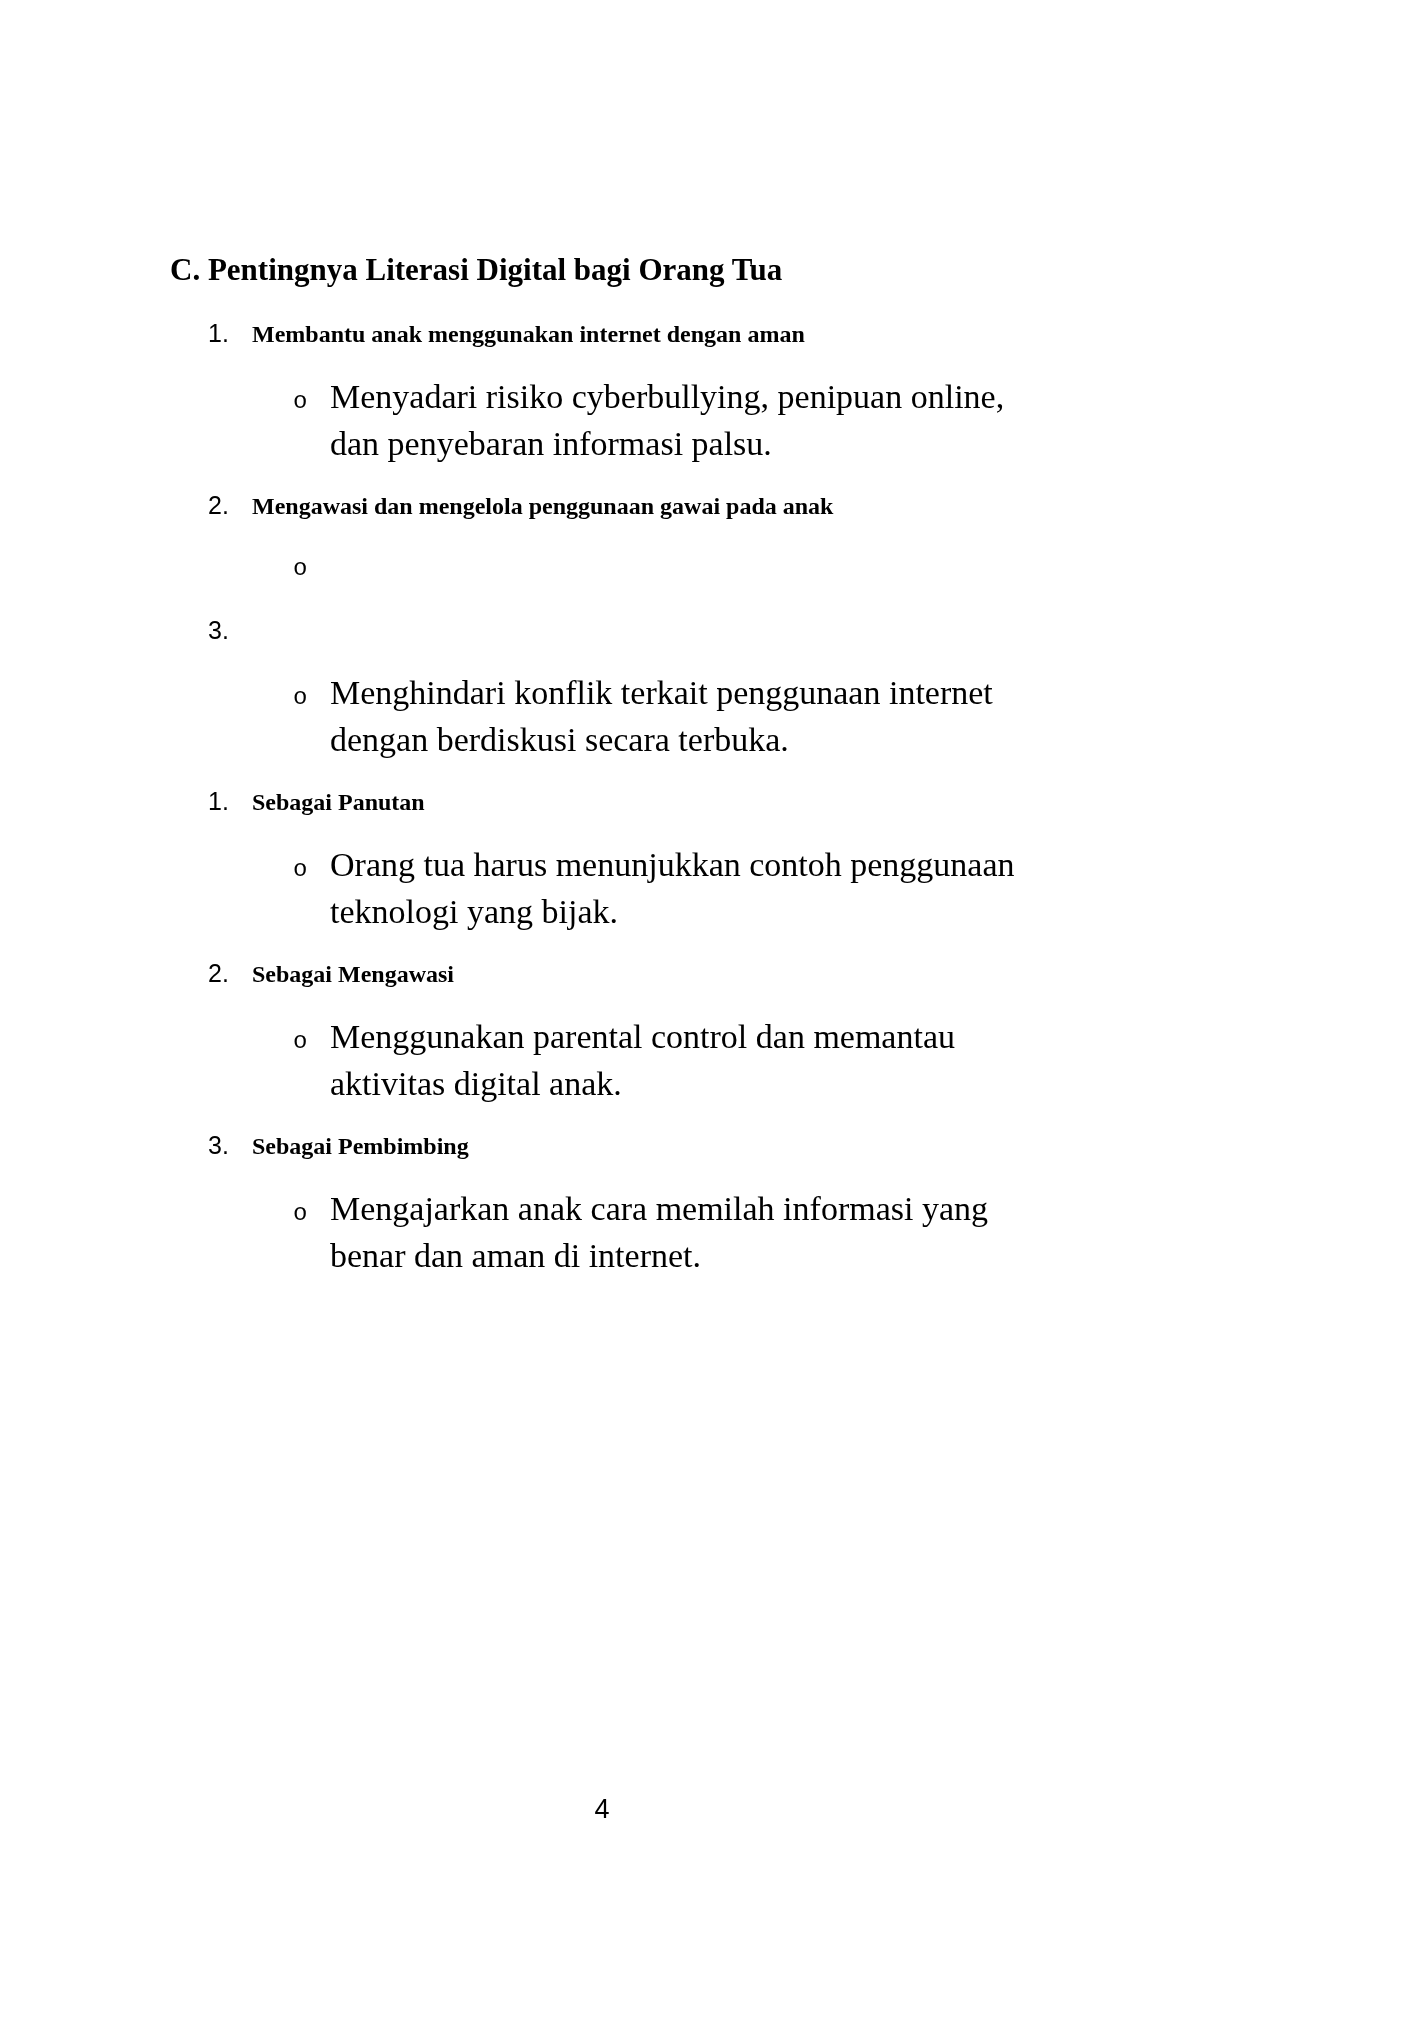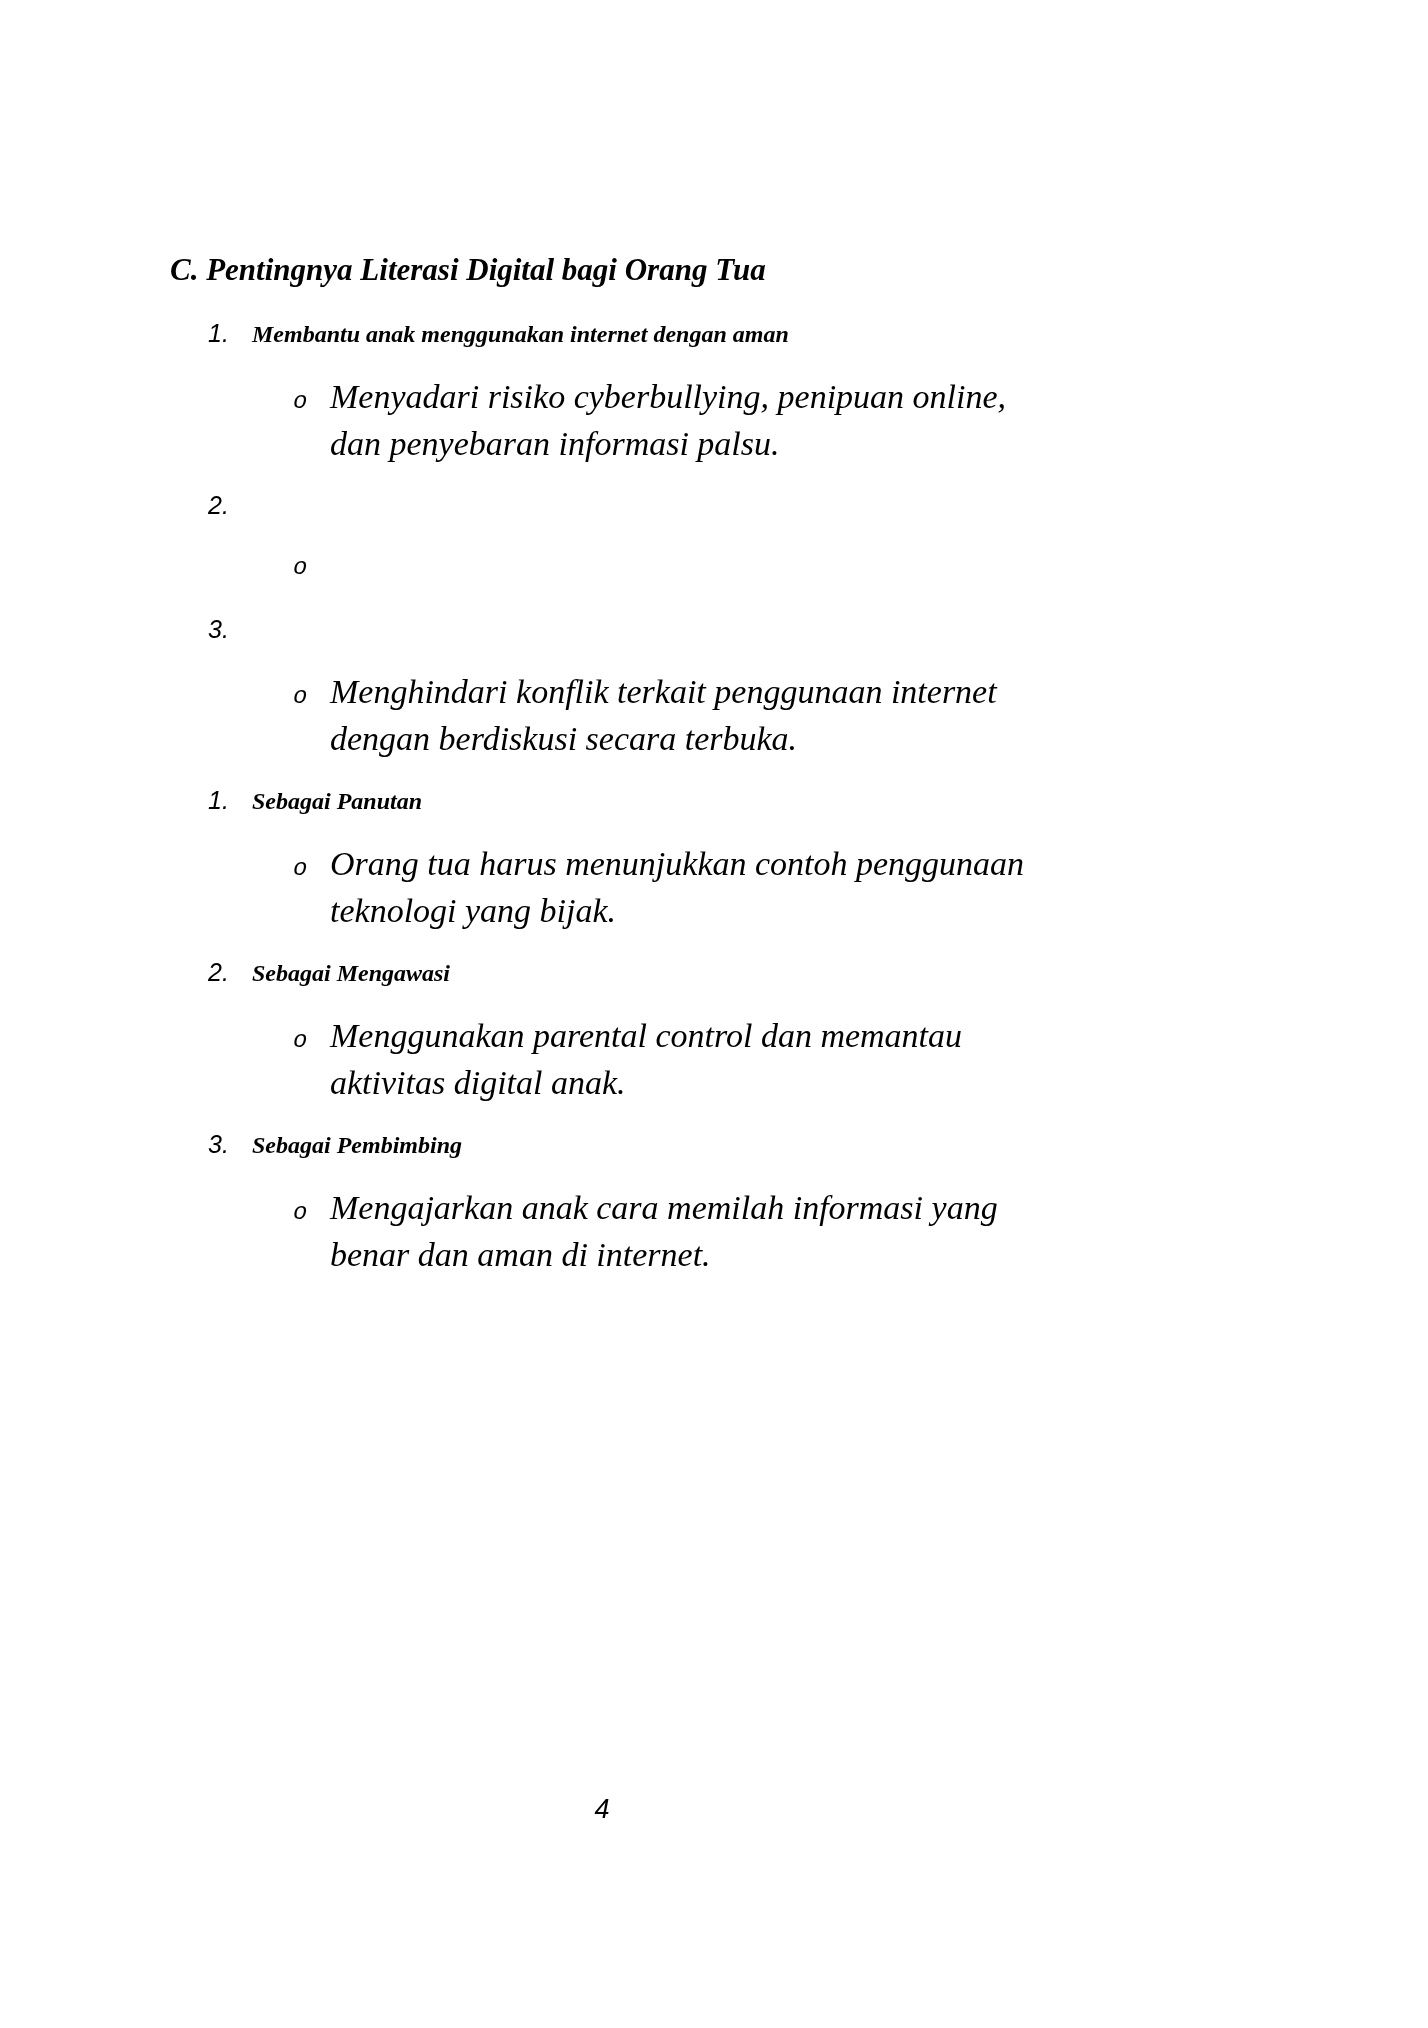--- a/index.html
+++ b/index.html
@@ -7,21 +7,20 @@
     padding: 0;
     background: #ffffff;
   }
   .page {
     position: relative;
     width: 1204px;
     height: 2028px;
     background: #ffffff;
     color: #000000;
     overflow: hidden;
-    font-style: italic;
   }
   .content {
     padding: 248px 170px 0 170px;
   }
   .heading {
     font-family: "Liberation Serif", serif;
     font-weight: bold;
     font-size: 31px;
     line-height: 44px;
     margin: 0 0 18px 0;
@@ -90,20 +89,21 @@
         <span class="num">1.</span>
         <span class="title">Membantu anak menggunakan internet dengan aman</span>
       </div>
       <div class="bullet">
         <span class="marker">o</span>
         <span class="btext">Menyadari risiko cyberbullying, penipuan online, dan penyebaran informasi palsu.</span>
       </div>
 
       <div class="item">
         <span class="num">2.</span>
+        <span class="title">Mengawasi dan mengelola penggunaan gawai pada anak</span>
       </div>
       <div class="bullet">
         <span class="marker">o</span>
       </div>
 
       <div class="item">
         <span class="num">3.</span>
       </div>
       <div class="bullet">
         <span class="marker">o</span>

